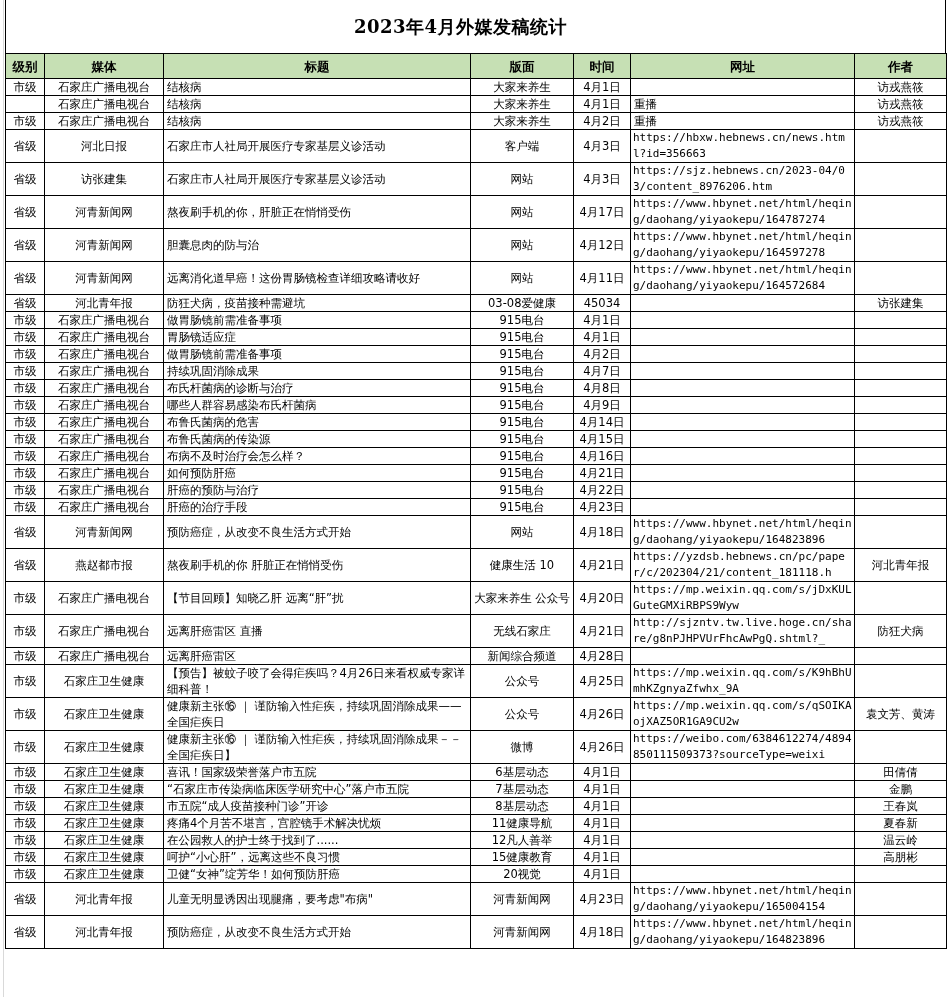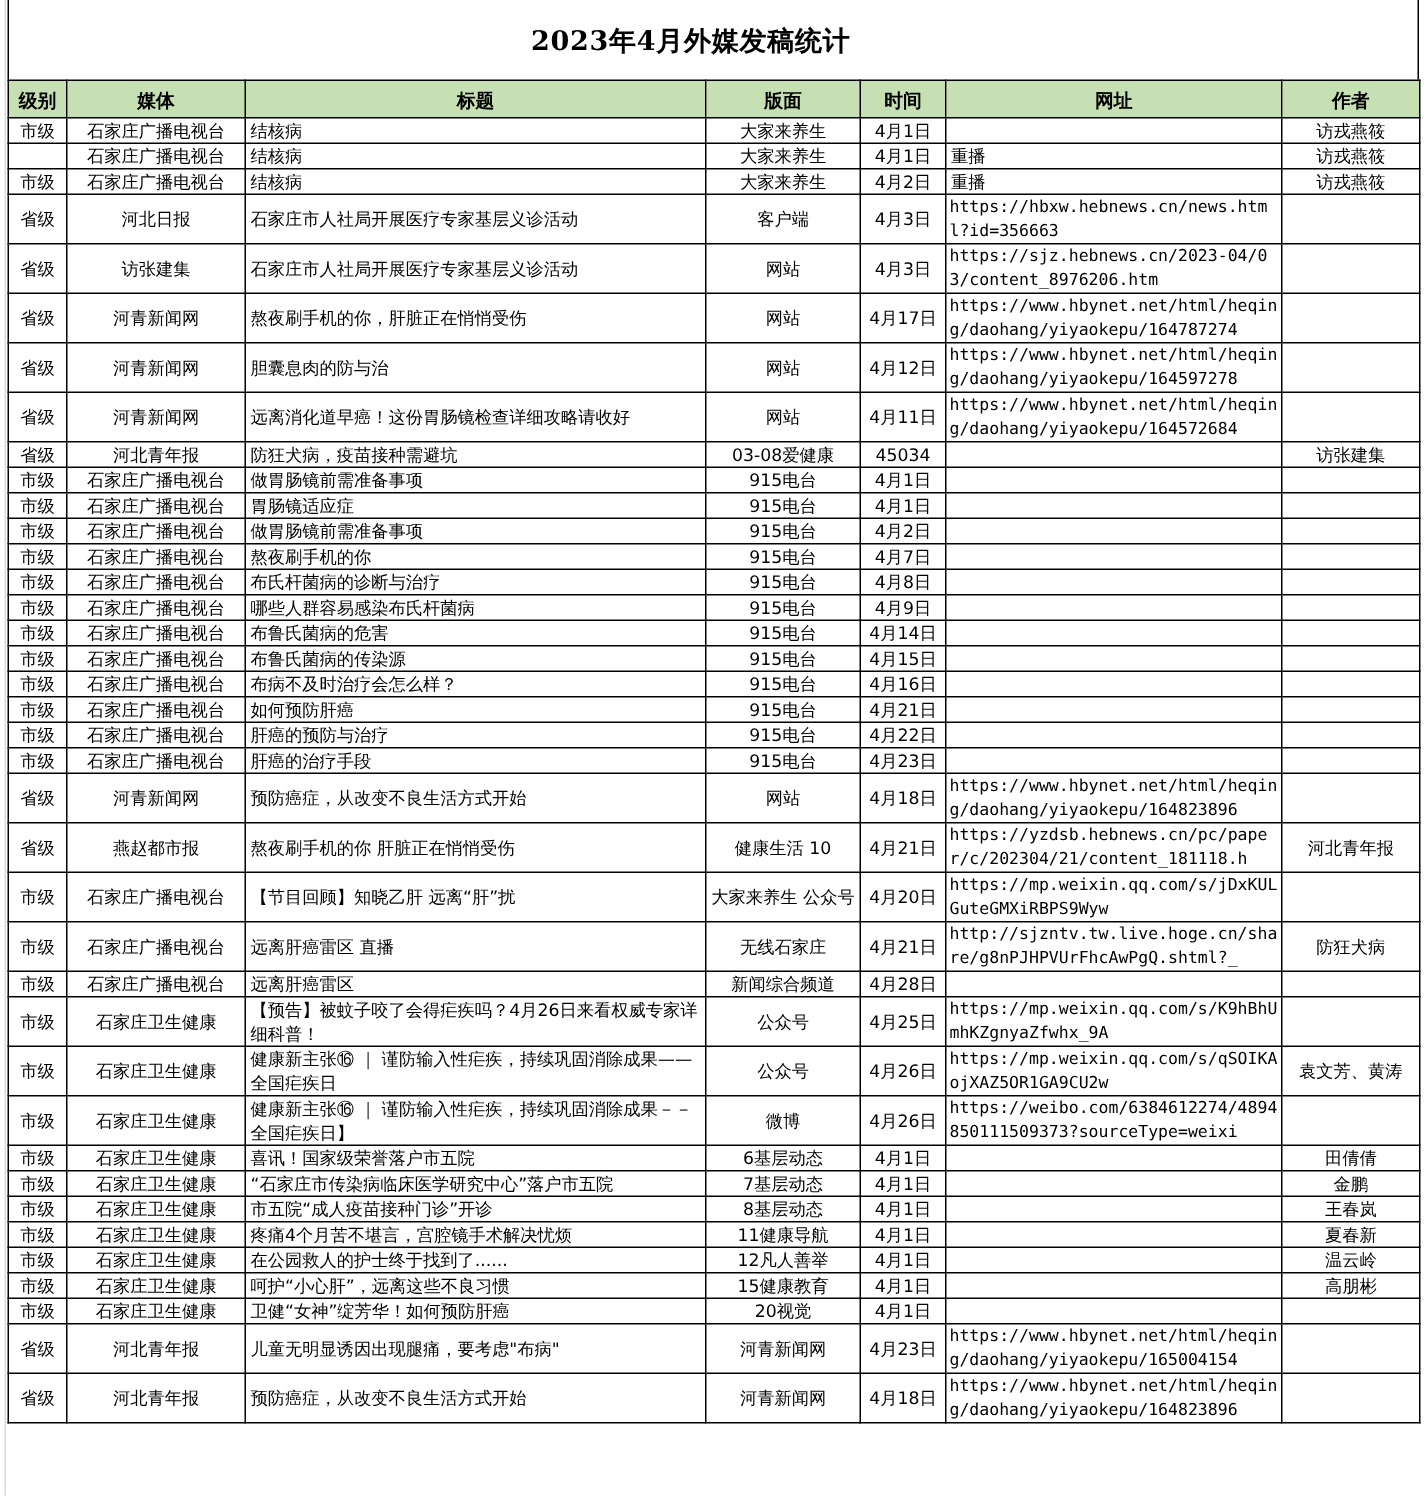--- a/index.html
+++ b/index.html
@@ -159,21 +159,21 @@
           <td class="c">石家庄广播电视台</td>
           <td class="l wrap">做胃肠镜前需准备事项</td>
           <td class="c wrap">915电台</td>
           <td class="c">4月2日</td>
           <td class="l url"></td>
           <td class="c"></td>
         </tr>
         <tr class="s">
           <td class="c">市级</td>
           <td class="c">石家庄广播电视台</td>
-          <td class="l wrap">熬夜刷手机的你</td>
+          <td class="l wrap">持续巩固消除成果</td>
           <td class="c wrap">915电台</td>
           <td class="c">4月7日</td>
           <td class="l url"></td>
           <td class="c"></td>
         </tr>
         <tr class="s">
           <td class="c">市级</td>
           <td class="c">石家庄广播电视台</td>
           <td class="l wrap">布氏杆菌病的诊断与治疗</td>
           <td class="c wrap">915电台</td>

